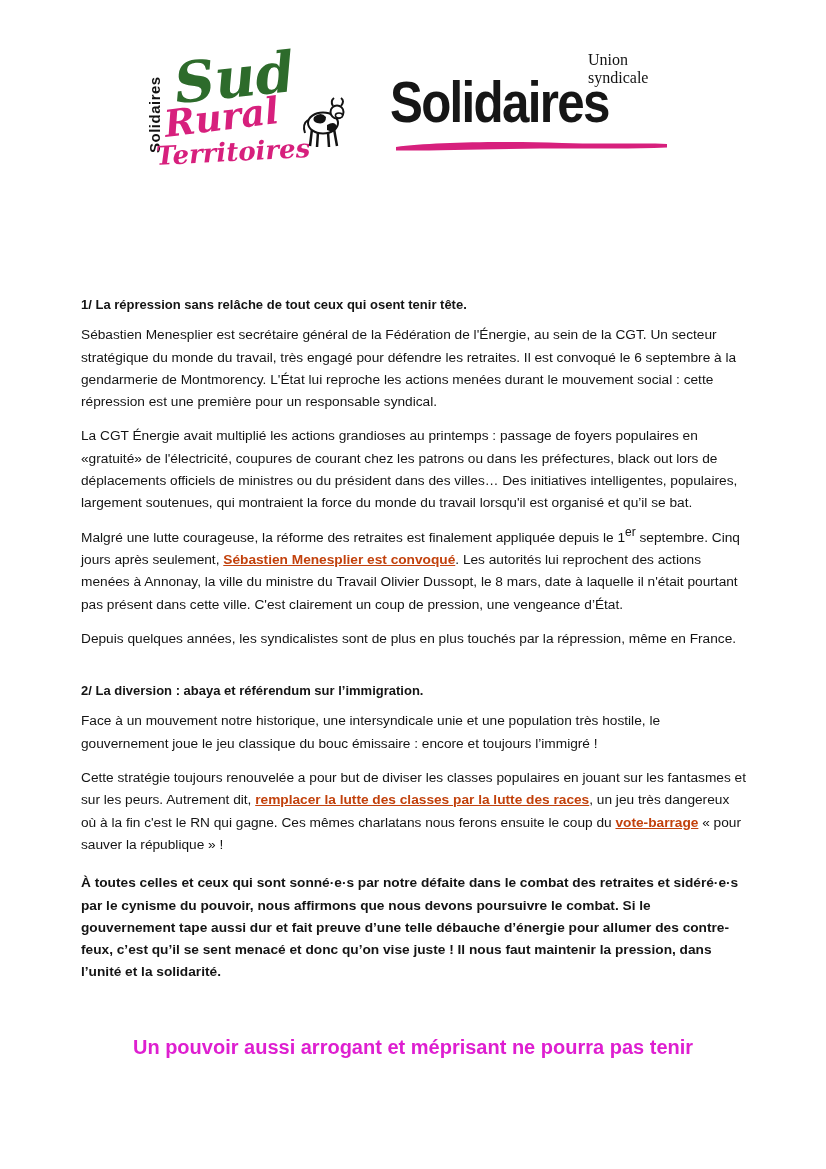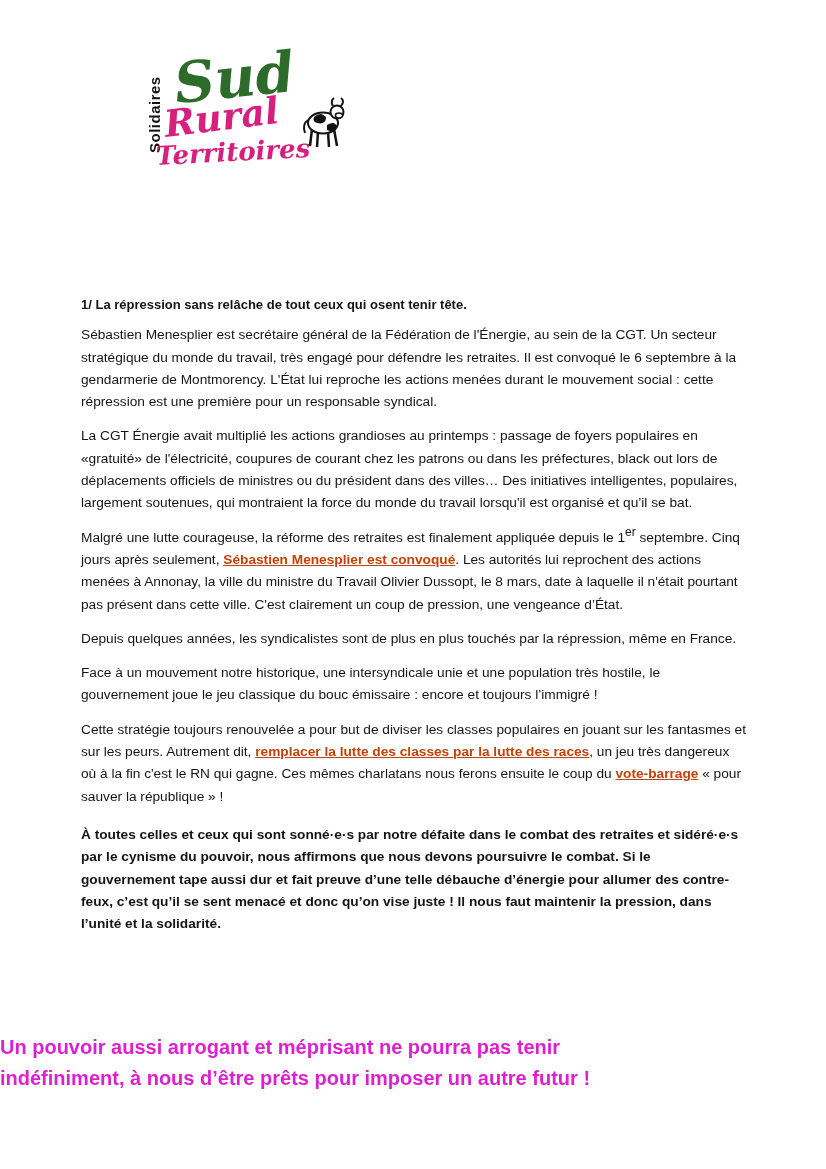--- a/index.html
+++ b/index.html
@@ -63,21 +63,21 @@
   .content h3 { font-size:13px; line-height:22.3px; font-weight:bold; margin:0 0 8px; }
   .content h3.h2 { margin-top:30px; }
   .content p { margin:0 0 12px; }
   .content p.bold { font-weight:bold; margin-top:16px; }
   .link { color:#c2410c; font-weight:bold; text-decoration:underline; cursor:pointer; }
   sup { font-size:12px; line-height:0; }
 
   
   .closing {
     position:absolute; top:1032px; left:0; width:100%;
-    font-weight:bold; font-size:20px; line-height:31px;
+    text-align:center; font-weight:bold; font-size:20px; line-height:31px;
     color:#de1fd0;
   }
 </style>
 </head>
 <body>
 
 <div class="page">
 
   <header class="logo-row">
 
@@ -91,43 +91,53 @@
         <path d="M8 25 q-6 4 -3 13" stroke="#131313" stroke-width="2" fill="none"></path>
         <ellipse cx="23" cy="28" rx="15" ry="10.5" fill="#ffffff" stroke="#131313" stroke-width="2"></ellipse>
         <path d="M14 22 q7 -6 12 0 q0 8 -9 6 q-5 -2 -3 -6 z" fill="#131313"></path>
         <path d="M27 30 q8 -5 10 2 q-2 7 -10 3 z" fill="#131313"></path>
         <circle cx="37" cy="17" r="6.5" fill="#ffffff" stroke="#131313" stroke-width="2"></circle>
         <path d="M33 11 q-3 -5 1 -8 M41 11 q4 -5 0 -8" stroke="#131313" stroke-width="2" fill="none"></path>
         <ellipse cx="39" cy="20.5" rx="3.6" ry="2.4" fill="#ffffff" stroke="#131313" stroke-width="1.5"></ellipse>
       </svg>
     </div>
 
+    <div class="logo-right">
+      <div class="union">
+        <span>Union</span><br>
+        <span>syndicale</span>
+      </div>
+      <div class="wordmark">Solidaires</div>
+      <svg class="brush" width="278" height="14" viewBox="0 0 278 14" aria-hidden="true">
+        <path d="M4 8 C 40 3, 110 2, 170 4 C 215 5.5, 252 3.5, 275 5 L 275 8.5 C 235 10.5, 195 9, 148 9.5 C 95 10, 35 12, 4 11.5 Z" fill="#d7207d"></path>
+      </svg>
+    </div>
 
   </header>
 
 
   <main class="content">
 
     <h3>1/ La répression sans relâche de tout ceux qui osent tenir tête.</h3>
 
     <p>Sébastien Menesplier est secrétaire général de la Fédération de l'Énergie, au sein de la CGT. Un secteur stratégique du monde du travail, très engagé  pour défendre les retraites. Il est convoqué le  6 septembre à la gendarmerie de Montmorency. L'État lui reproche les actions menées durant le mouvement social : cette répression est une première pour un responsable syndical.</p>
 
     <p>La CGT Énergie avait multiplié les actions grandioses au printemps : passage de foyers populaires en «gratuité» de l'électricité, coupures de courant chez les patrons ou dans les préfectures, black out lors de déplacements officiels de ministres ou du président dans des villes… Des initiatives intelligentes, populaires, largement soutenues, qui montraient la force du monde du travail lorsqu'il est organisé et qu’il se bat.</p>
 
     <p><span>Malgré une lutte courageuse, la réforme des retraites est finalement appliquée depuis le 1</span><sup>er</sup><span> septembre. Cinq jours après seulement, </span><a href="#" class="link">Sébastien Menesplier est convoqué</a><span>. Les autorités lui reprochent des actions menées à Annonay, la ville du ministre du Travail Olivier Dussopt, le 8 mars, date à laquelle il n'était pourtant pas présent dans cette ville. C'est clairement un coup de pression, une vengeance d’État.</span></p>
 
     <p>Depuis quelques années, les syndicalistes sont de plus en plus touchés par la répression, même en France.</p>
 
+    <h3 class="h2">2/ La diversion : abaya et référendum sur l’immigration.</h3>
 
     <p>Face à un mouvement notre historique, une intersyndicale unie et une population très hostile, le gouvernement joue le jeu classique du bouc émissaire : encore et toujours l’immigré !</p>
 
     <p><span>Cette stratégie toujours renouvelée a pour but de diviser les classes populaires en jouant sur les fantasmes et sur les peurs. Autrement dit, </span><a href="#" class="link">remplacer la lutte des classes par la lutte des races</a><span>, un jeu très dangereux où à la fin c'est le RN qui gagne. Ces mêmes charlatans nous ferons ensuite le coup du </span><a href="#" class="link">vote-barrage</a><span> « pour sauver la république » !</span></p>
 
     <p class="bold">À toutes celles et ceux qui sont sonné·e·s par notre défaite dans le combat des retraites et sidéré·e·s par le cynisme du pouvoir, nous affirmons que nous devons poursuivre le combat. Si le gouvernement tape aussi dur et fait preuve d’une telle débauche d’énergie pour allumer des contre-feux, c’est qu’il se sent menacé et donc qu’on vise juste ! Il nous faut maintenir la pression, dans l’unité et la solidarité.</p>
 
   </main>
 
   <div class="closing">
     <div>Un pouvoir aussi arrogant et méprisant ne pourra pas tenir</div>
-    <div>indéfiniment, à nous d’être prêts pour imposer un autre futur !</div>
   </div>
 
 </div>
 
 </body></html>

